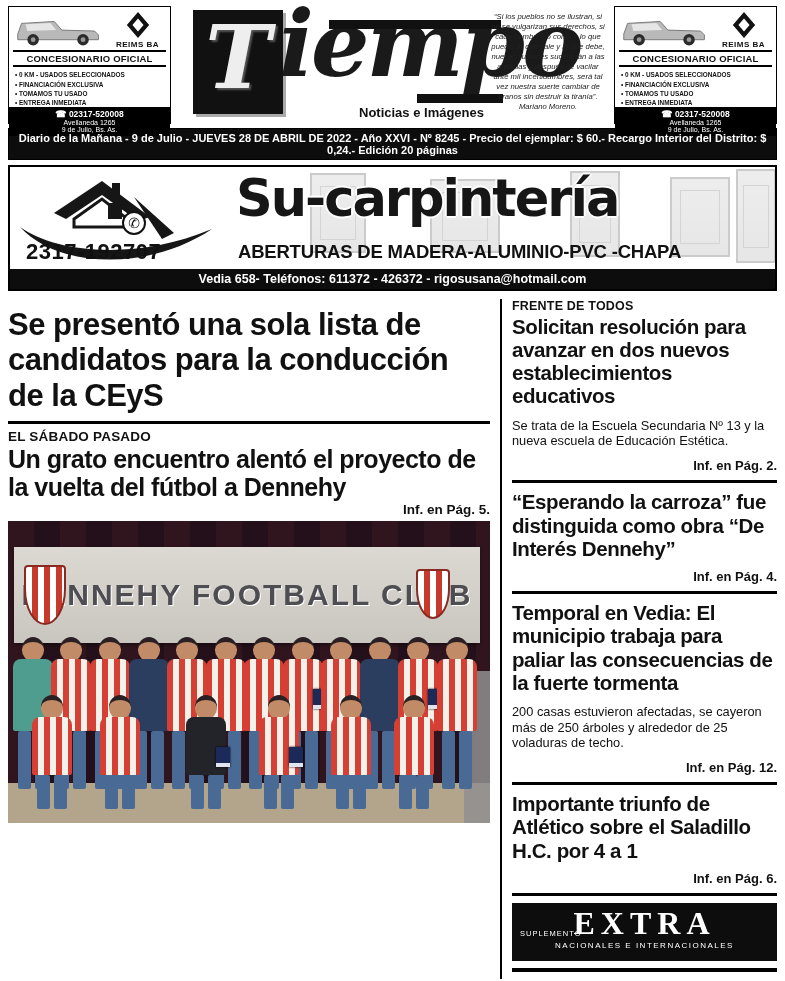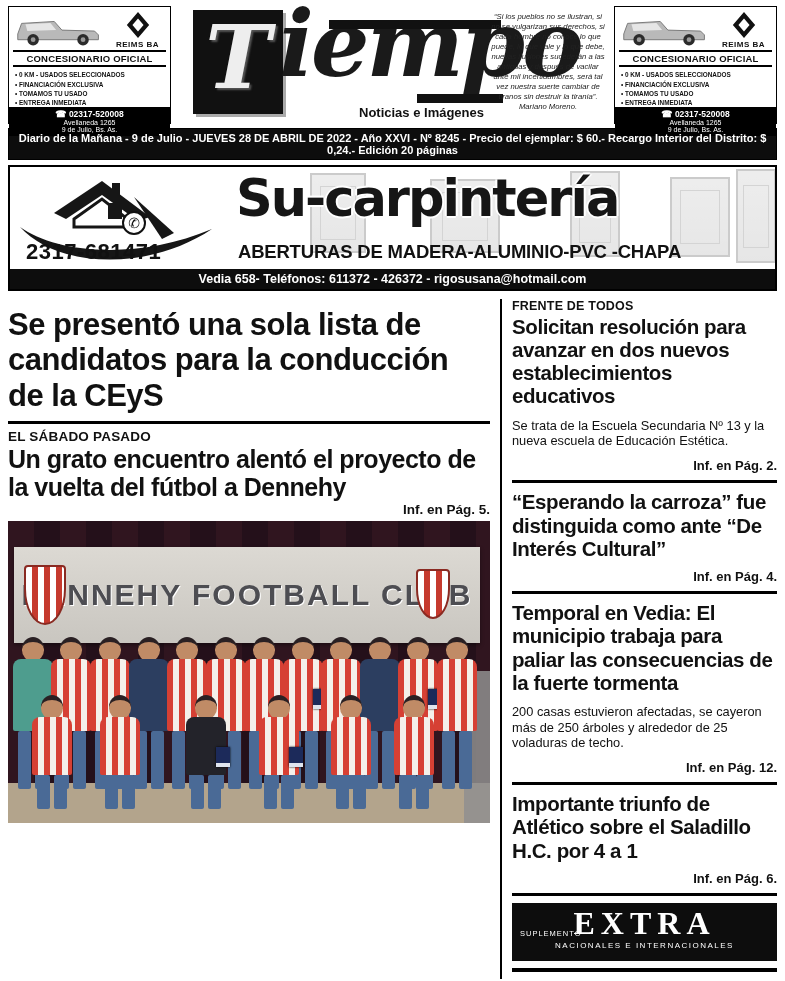--- a/index.html
+++ b/index.html
@@ -215,21 +215,21 @@
     <svg class="carp-logo" viewBox="0 0 200 100">
       <path d="M30 46 L88 10 L120 34 L132 64 L112 66 Z" fill="none"></path>
       <path d="M38 44 L86 12 L134 48 L122 52 L86 26 L50 50 Z" fill="#161616"></path>
       <rect x="96" y="14" width="8" height="14" fill="#161616"></rect>
       <path d="M58 50 L86 30 L114 52 L114 58 L58 58 Z" fill="#fff" stroke="#161616" stroke-width="3"></path>
       <rect x="92" y="34" width="14" height="16" fill="#161616"></rect>
       <path d="M118 28 L158 64 L146 70 Z" fill="#161616"></path>
       <path d="M4 58 C40 84, 120 92, 196 60 C130 104, 40 98, 4 58 Z" fill="#161616"></path>
     </svg>
     <div class="carp-wa">✆</div>
-    <div class="carp-phone">2317-681471</div>
+    <div class="carp-phone">2317-192707</div>
     <div class="carp-title">Su-carpintería</div>
     <div class="carp-sub">ABERTURAS DE MADERA-ALUMINIO-PVC -CHAPA</div>
     <div class="carp-foot">Vedia 658- Teléfonos: 611372 - 426372 - rigosusana@hotmail.com</div>
   </div>
 
   <div class="main">
 
     <div class="col-left">
       <div class="lead-headline">Se presentó una sola lista de candidatos para la conducción de la CEyS</div>
       <div class="rule-thick"></div>
@@ -402,21 +402,21 @@
 
       <div>
         <div class="kicker">FRENTE DE TODOS</div>
         <div class="art-headline">Solicitan resolución para avanzar en dos nuevos establecimientos educativos</div>
         <div class="art-deck">Se trata de la Escuela Secundaria Nº 13 y la nueva escuela de Educación Estética.</div>
         <div class="art-ref">Inf. en Pág. 2.</div>
       </div>
       <div class="r-rule"></div>
 
       <div>
-        <div class="art-headline">“Esperando la carroza” fue distinguida como ante “De Interés Cultural”</div>
+        <div class="art-headline">“Esperando la carroza” fue distinguida como obra “De Interés Dennehy”</div>
         <div class="art-ref">Inf. en Pág. 4.</div>
       </div>
       <div class="r-rule"></div>
 
       <div>
         <div class="art-headline">Temporal en Vedia: El municipio trabaja para paliar las consecuencias de la fuerte tormenta</div>
         <div class="art-deck">200 casas estuvieron afectadas, se cayeron más de 250 árboles y alrededor de 25 voladuras de techo.</div>
         <div class="art-ref">Inf. en Pág. 12.</div>
       </div>
       <div class="r-rule"></div>

